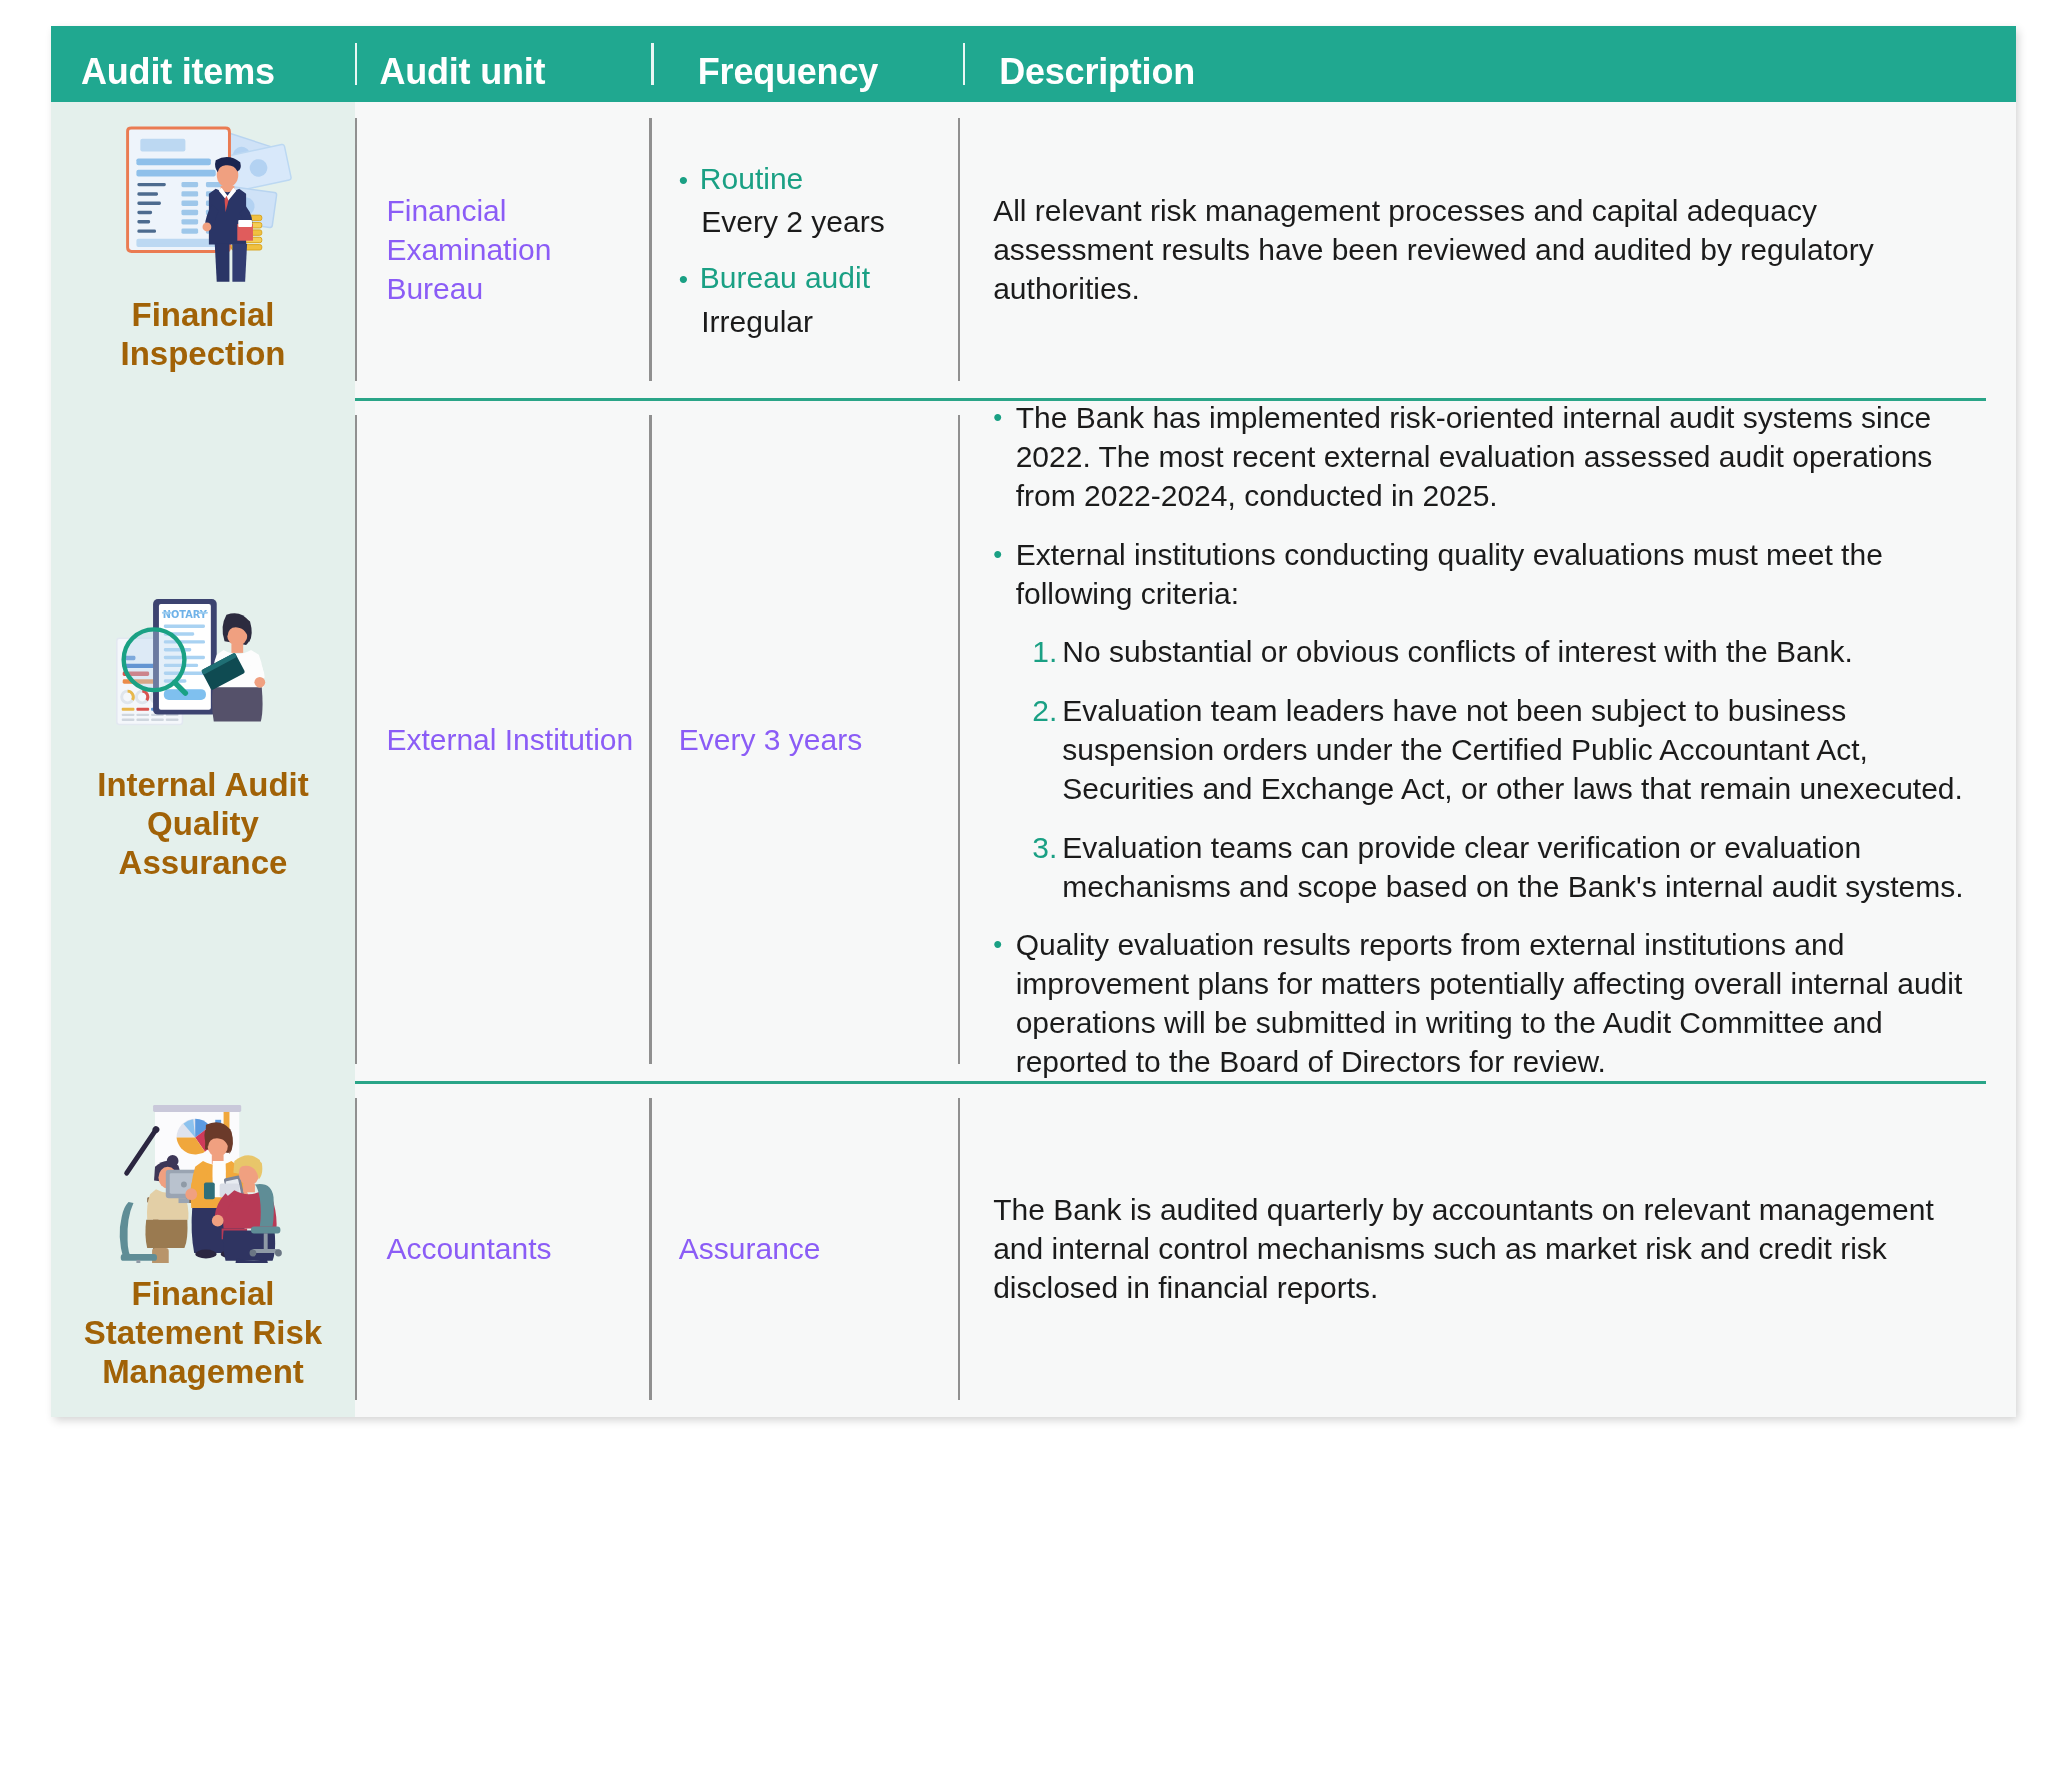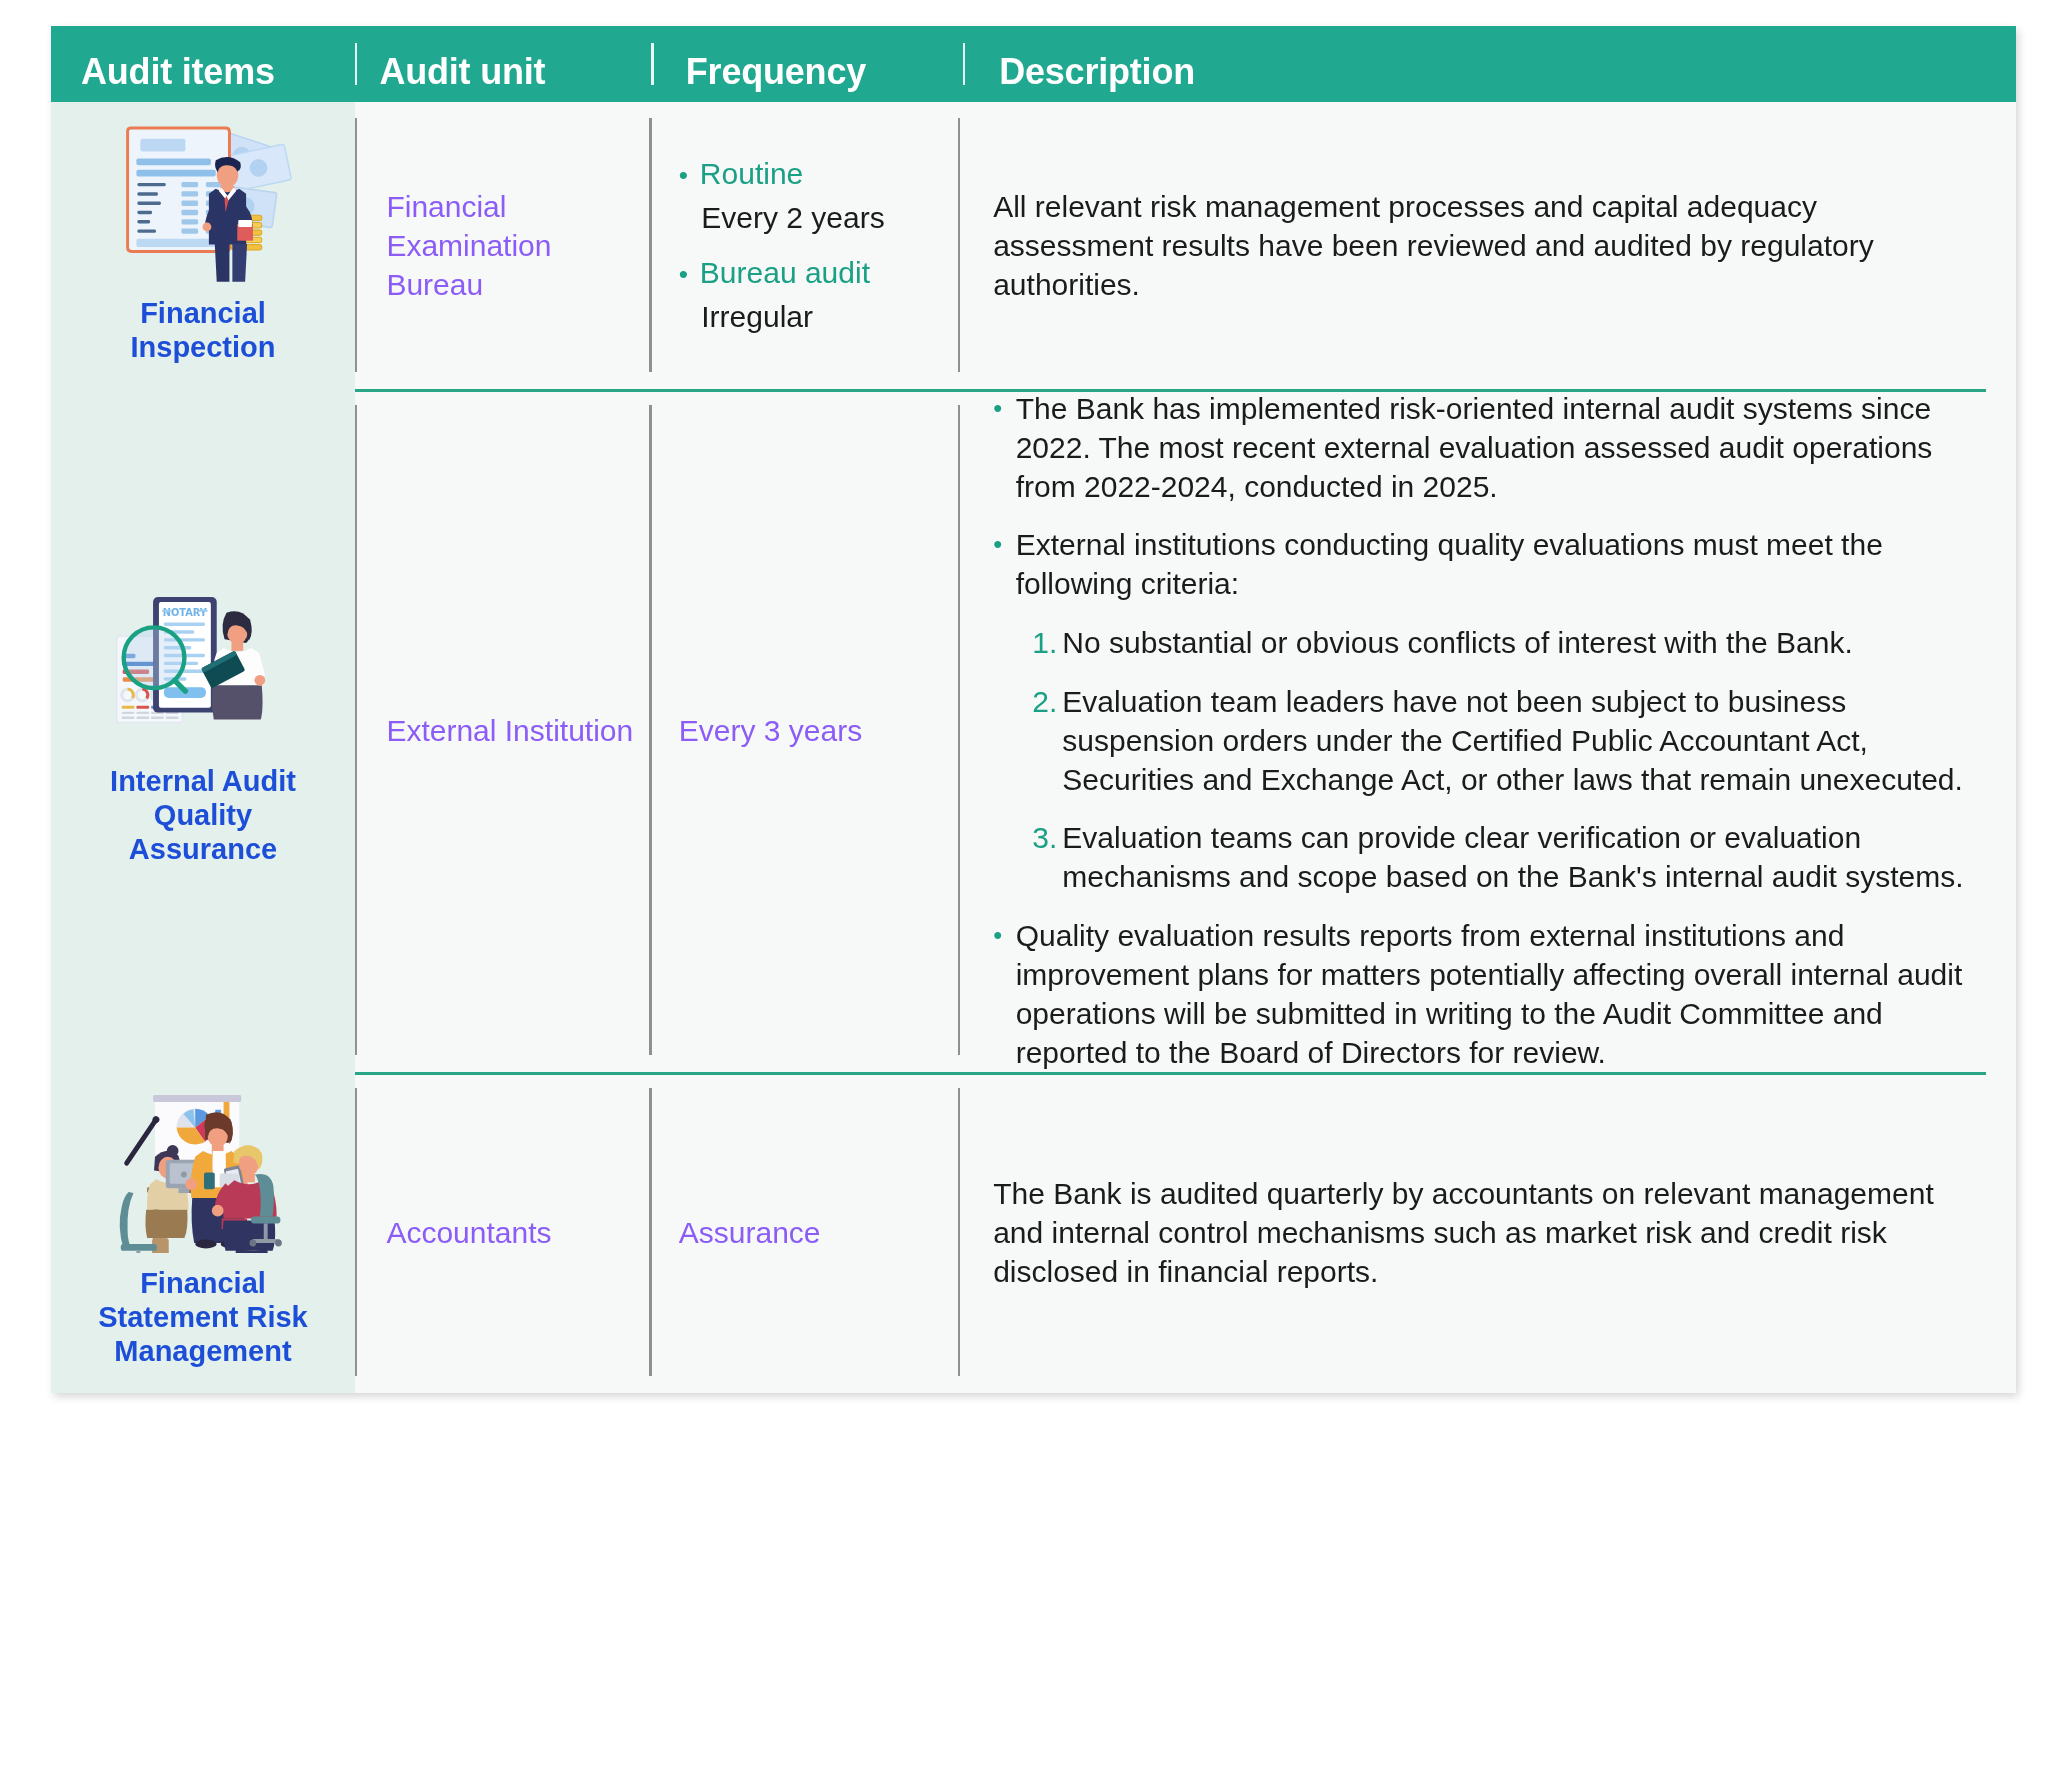--- a/index.html
+++ b/index.html
@@ -50,21 +50,21 @@
   }
   .th-sep {
     width: 2.4px;
     height: 42px;
     background: rgba(255,255,255,0.9);
     flex: none;
     align-self: center;
   }
   .c1 { width: 304px; padding-left: 30px; }
   .c2 { width: 294px; padding-left: 22px; }
-  .c3 { width: 309px; padding-left: 32px; }
+  .c3 { width: 309px; padding-left: 44px; }
   .c4 { flex: 1;      padding-left: 34px; }
 
   
   .tbody { position: relative; }
 
   .row {
     display: flex;
     position: relative;
     background: #f7f8f8;
   }
@@ -94,22 +94,22 @@
     padding: 19.6px 12.7px 24.5px 12.7px;
   }
   .item-illus {
     width: 191px;
     height: 162px;
     position: relative;
     margin-bottom: 12.7px;
     text-align: center;
   }
   .item-label {
-    color: #1d4ed8;
-    font-size: 29px;
+    color: #a16207;
+    font-size: 33px;
     font-weight: bold;
     line-height: 1.18;
     text-align: center;
   }
 
   
   .vrule {
     width: 2.4px;
     background: #6d6d6d;
     flex: none;

